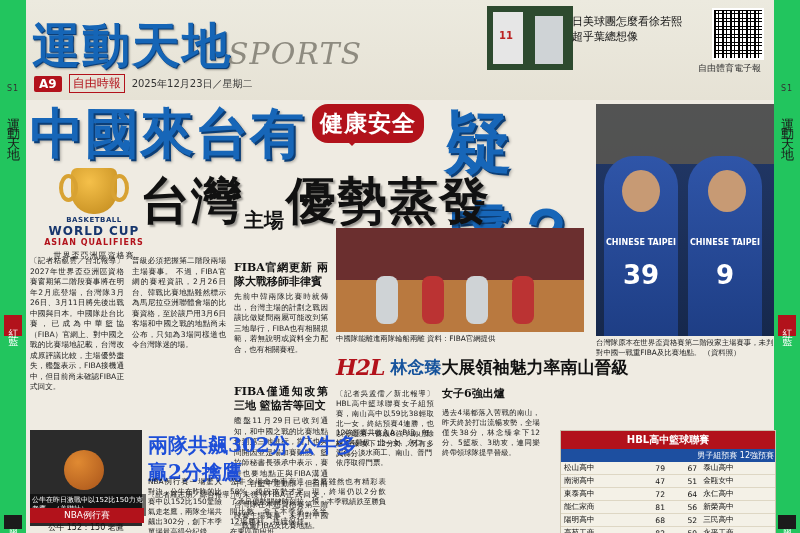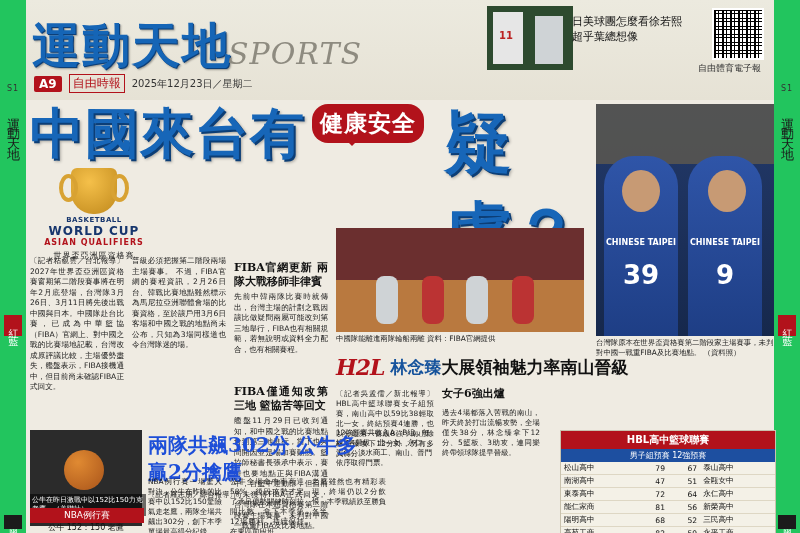--- a/index.html
+++ b/index.html
@@ -143,21 +143,21 @@
   .bl-cols .c{width:74px;font-size:7.4px;line-height:10px;text-align:justify;color:#1a1a1a;}
 
   
   .rt{position:absolute;left:336px;top:382px;width:212px;display:flex;gap:8px;}
   .rt .c{width:98px;font-size:7.4px;line-height:10px;text-align:justify;color:#1a1a1a;}
   .rt2{position:absolute;left:336px;top:428px;width:212px;}
 
   
   .tbl{position:absolute;left:560px;top:430px;width:214px;background:#f4f1e7;border:1px solid #c9c2ae;}
   .tbl .th{background:#b2121b;color:#fff;font-size:10px;font-weight:bold;text-align:center;padding:2px;}
-  .tbl .sub{background:#1d4fa0;color:#fff;font-size:8px;text-align:center;padding:1px;}
+  .tbl .sub{background:#1d4fa0;color:#fff;font-size:8px;text-align:right;padding:1px;}
   .tbl table{width:100%;border-collapse:collapse;font-size:7.6px;}
   .tbl td{border-bottom:1px solid #ded7c4;padding:1px 3px;}
   .tbl td.r{text-align:right;}
 </style>
 </head>
 <body>
 
 <div class="page">
 
   <div class="rail left">
@@ -196,20 +196,25 @@
         <div></div>
       </div>
     <div class="qr-cap">自由體育電子報</div>
   </div>
 
   <div class="mainhead">
     <div class="mh-line1">
       <span class="mh-1">中國來台有</span>
       <span class="bubble">健康安全</span>
       <span class="mh-2"><span>疑慮</span><span>？</span></span>
+    </div>
+    <div class="mh-line2">
+      <span class="mh-3">台灣</span>
+      <span class="mh-small">主場</span>
+      <span class="mh-4">優勢蒸發</span>
     </div>
   </div>
 
   <div class="trophy">
     <div class="cup"></div>
     <div class="t1">BASKETBALL</div>
     <div class="t2">WORLD CUP</div>
     <div class="t3">ASIAN QUALIFIERS</div>
     <div class="t4">世界盃亞洲區資格賽</div>
   </div>

